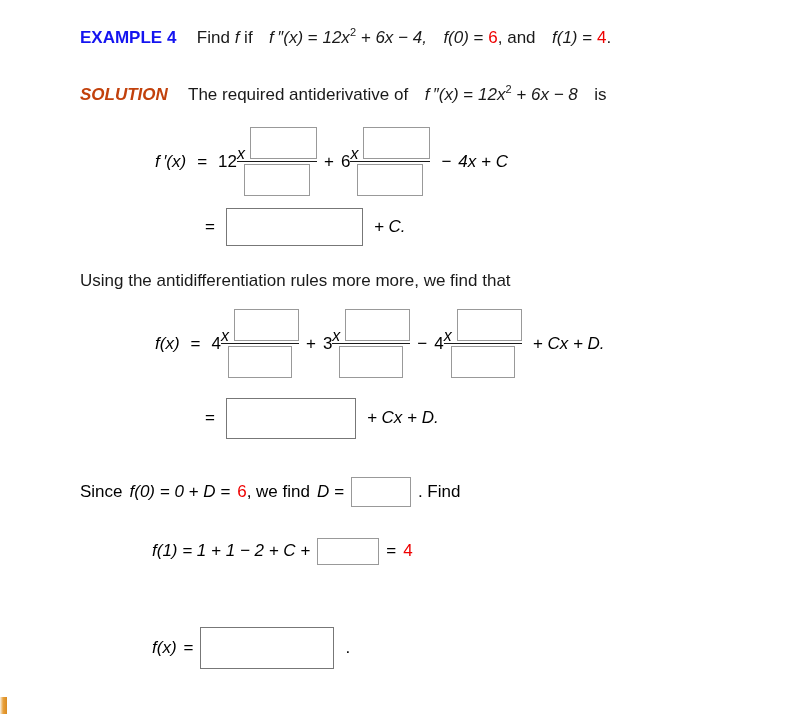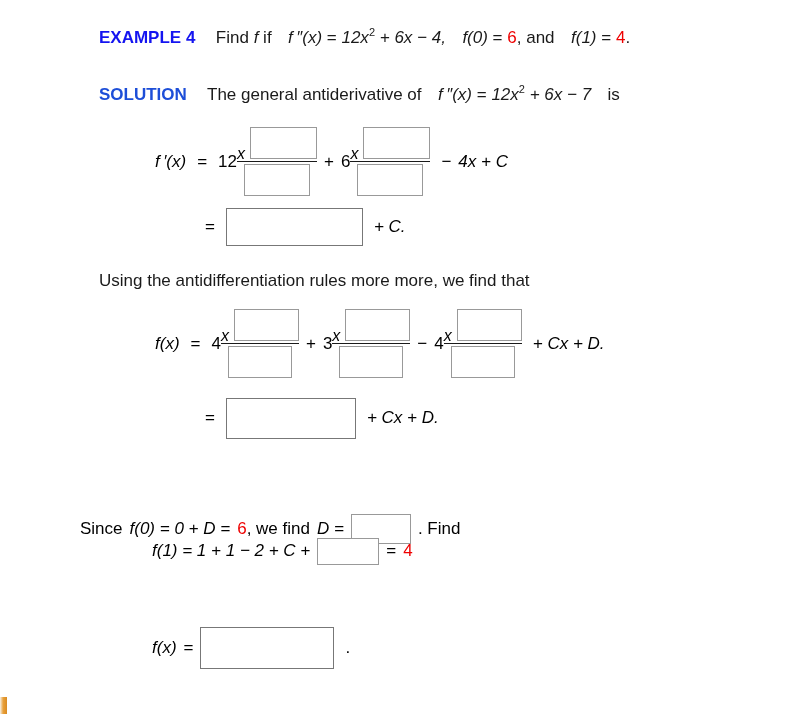--- a/index.html
+++ b/index.html
@@ -22,31 +22,31 @@
     height: 714px;
   }
 
   
   .ln {
     position: absolute;
     white-space: nowrap;
     font-size: 17px;
     line-height: 20px;
     color: #1a1a1a;
-    margin-left: 19px;
   }
   .it { font-style: italic; }
   .blue {
     color: #1414f0;
     font-weight: bold;
     font-style: normal;
   }
   .blue-plain {
-    color: #1d4ed8;
+    color: #c2410c;
     font-weight: bold;
+    font-style: italic;
   }
   .red { color: #ee0000; }
   .sup {
     font-size: 11px;
     vertical-align: super;
     font-style: italic;
   }
   .num { font-style: normal; }
 
   
@@ -139,26 +139,26 @@
     <span class="red">6</span><span>, and</span>
     <span class="spacer-s"></span>
     <span class="it">f(1)</span>
     <span>=</span>
     <span class="red">4</span><span>.</span>
   </div>
 
   <div class="ln" style="left:80px; top:79px;">
     <span class="blue-plain">SOLUTION</span>
     <span class="spacer-m"></span>
-    <span>The general antiderivative of</span>
+    <span>The required antiderivative of</span>
     <span class="spacer-s"></span>
     <span class="it">f ″(x)</span>
     <span>=</span>
     <span class="it">12x</span><span class="sup num">2</span>
-    <span class="it">+ 6x − 7</span>
+    <span class="it">+ 6x − 8</span>
     <span class="spacer-s"></span>
     <span>is</span>
   </div>
 
   <div class="eqrow" style="left:155px; top:126px; height:72px;">
     <span class="it">f ′(x)</span>
     <span class="spacer-m"></span>
     <span>=</span>
     <span class="spacer-m"></span>
     <span>12</span>
@@ -262,21 +262,21 @@
 
   <div class="eqrow" style="left:205px; top:399px; height:38px;">
     <span>=</span>
     <span class="spacer-m"></span>
     <span class="box box-dark" style="width:130px;height:41px;"></span>
     <span class="spacer-m"></span>
     <span class="it">+ Cx + D.</span>
   </div>
 
 
-  <div class="eqrow" style="left:80px; top:516px; height:26px;text-align:right;">
+  <div class="eqrow" style="left:80px; top:479px; height:26px;text-align:right;">
     <span>Since</span>
     <span class="spacer-s"></span>
     <span class="it">f(0) = 0 + D =</span>
     <span class="spacer-s"></span>
     <span class="red">6</span>
       <span>,  we find</span>
     <span class="spacer-s"></span>
     <span class="it">D =</span>
     <span class="spacer-s"></span>
     <span class="box" style="width:60px;height:30px;"></span>

